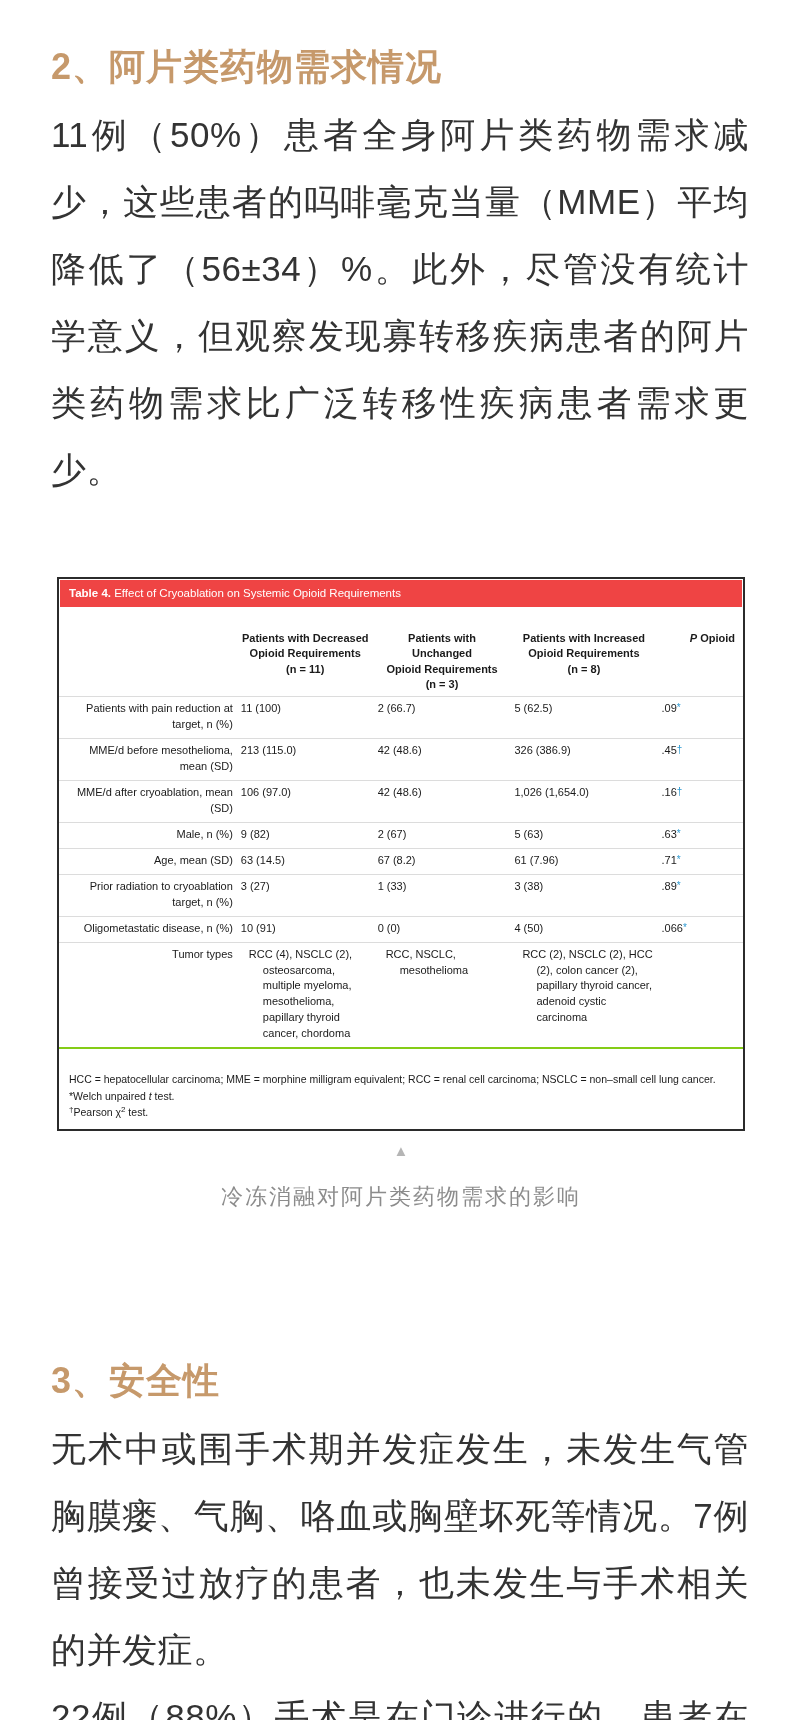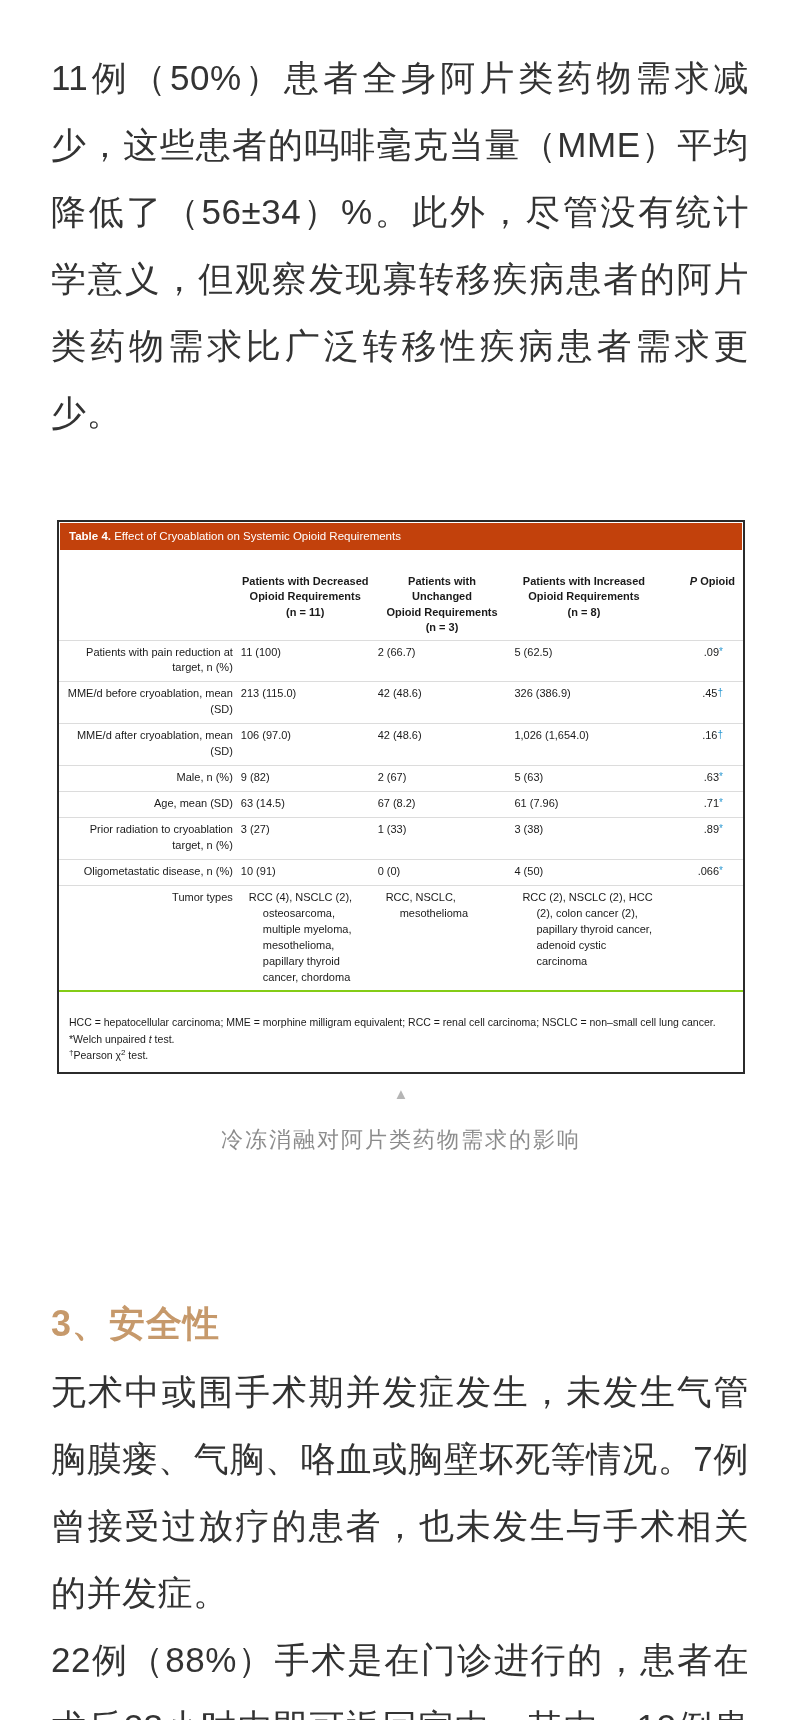--- a/index.html
+++ b/index.html
@@ -17,34 +17,34 @@
     margin: 0; text-align: justify; letter-spacing: 0.5px;
   }
 
   
   .table-figure { margin: 74px 0 0 6px; width: 688px; }
   .jtable {
     border: 2px solid #2b2b2b; background: #ffffff;
     color: #1a1a1a; font-family: "Liberation Sans", sans-serif;
   }
   .jtable-titlebar {
-    background: #c2410c; color: #ffffff; font-size: 11.5px;
+    background: #ef4444; color: #ffffff; font-size: 11.5px;
     padding: 6px 9px; margin: 1px; line-height: 1.3;
   }
   .tt-bold { font-weight: 700; }
   table.jt { width: 100%; border-collapse: collapse; font-size: 11px; table-layout: fixed; }
   .jt th {
     font-weight: 700; text-align: center; white-space: pre-line;
     padding: 23px 4px 4px; vertical-align: top; line-height: 1.4;
   }
   .jt th.pcol { text-align: right; padding-right: 8px; white-space: nowrap; }
   .jt td { padding: 4px 4px 5px; vertical-align: top; line-height: 1.45; }
   .jt td.lbl { text-align: right; padding-left: 16px; text-indent: -10px; }
   .jt td.num { text-align: left; }
-  .jt td.pv  { text-align: right; padding-right: 20px; white-space: nowrap; }
+  .jt td.pv  { padding-right: 20px; white-space: nowrap; }
   .jt tbody td { border-top: 1px solid #dcdcdc; }
   .psym { color: #2e9ad2; font-size: 10px; position: relative; top: -1px; }
   .pital { font-style: italic; }
   tr.row-tumor td.num { text-align: left; padding-left: 26px; text-indent: -14px; }
   .jtable-foot {
     border-top: 2px solid #84cc16; padding: 22px 10px 9px;
     font-size: 10.5px; line-height: 1.55; color: #1a1a1a;
   }
   .fn { margin: 0; }
   .fn i { font-style: italic; }
@@ -59,20 +59,21 @@
 
   h2.sec-3 { margin-top: 146px; }
   h2.sec-4 { margin-top: 14px; margin-bottom: 10px; }
   p.p-safety { margin-top: 2px; }
 </style>
 </head>
 <body>
 
 <div class="page">
 
+  <h2 class="sec">2、阿片类药物需求情况</h2>
   <p class="body">11例（50%）患者全身阿片类药物需求减少，这些患者的吗啡毫克当量（MME）平均降低了（56±34）%。此外，尽管没有统计学意义，但观察发现寡转移疾病患者的阿片类药物需求比广泛转移性疾病患者需求更少。</p>
 
   <figure class="table-figure">
     <div class="jtable">
       <div class="jtable-titlebar">
         <span class="tt-bold">Table 4.</span><span> Effect of Cryoablation on Systemic Opioid Requirements</span>
       </div>
       <table class="jt">
         <colgroup>
           <col style="width:26%">
@@ -98,21 +99,21 @@
         </thead>
         <tbody>
           <tr>
             <td class="lbl">Patients with pain reduction at target, n (%)</td>
             <td class="num">11 (100)</td>
             <td class="num">2 (66.7)</td>
             <td class="num">5 (62.5)</td>
             <td class="pv"><span>.09</span><span class="psym">*</span></td>
           </tr>
           <tr>
-            <td class="lbl">MME/d before cryoablation, mean (SD)</td>
+            <td class="lbl">MME/d before mesothelioma, mean (SD)</td>
             <td class="num">213 (115.0)</td>
             <td class="num">42 (48.6)</td>
             <td class="num">326 (386.9)</td>
             <td class="pv"><span>.45</span><span class="psym">†</span></td>
           </tr>
           <tr>
             <td class="lbl">MME/d after cryoablation, mean (SD)</td>
             <td class="num">106 (97.0)</td>
             <td class="num">42 (48.6)</td>
             <td class="num">1,026 (1,654.0)</td>

